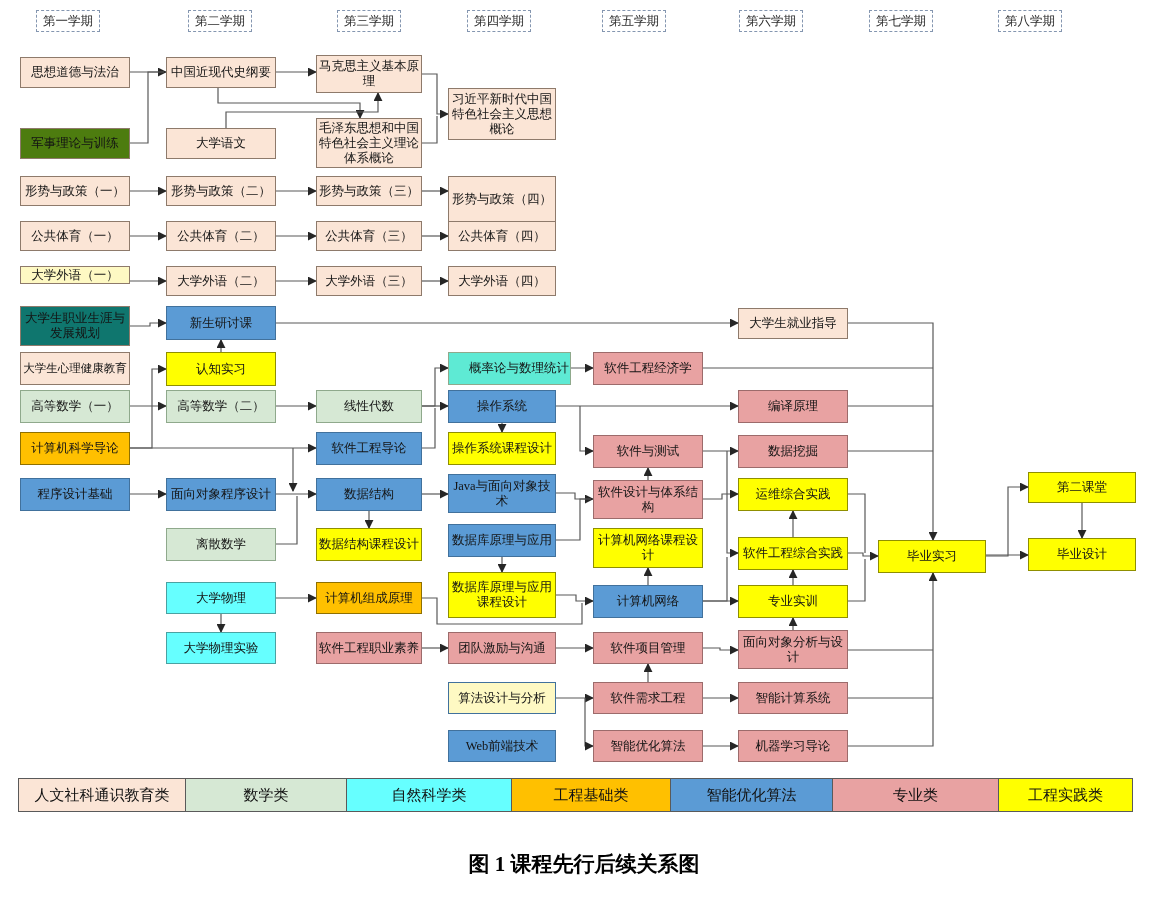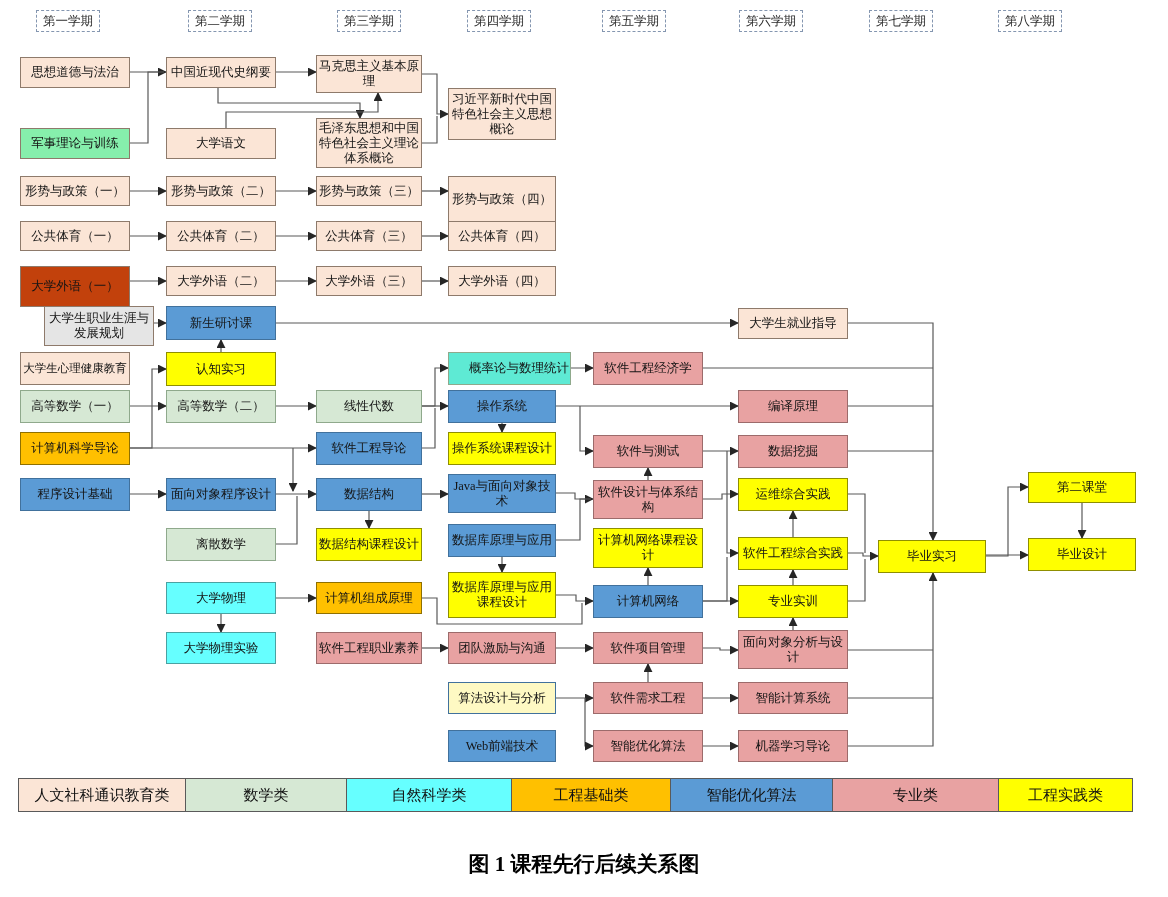--- a/index.html
+++ b/index.html
@@ -115,25 +115,25 @@
   <div id="caption">图 1 课程先行后续关系图</div>
 <div class="sem" style="left: 36px;">第一学期</div>
     <div class="sem" style="left: 188px;">第二学期</div>
     <div class="sem" style="left: 337px;">第三学期</div>
     <div class="sem" style="left: 467px;">第四学期</div>
     <div class="sem" style="left: 602px;">第五学期</div>
     <div class="sem" style="left: 739px;">第六学期</div>
     <div class="sem" style="left: 869px;">第七学期</div>
     <div class="sem" style="left: 998px;">第八学期</div>
     <div class="node" style="left: 20px; top: 57px; width: 110px; height: 31px; background: rgb(251, 229, 214); border-color: rgb(142, 122, 107);">思想道德与法治</div>
-    <div class="node" style="left: 20px; top: 128px; width: 110px; height: 31px; background: #86efac; border-color: rgb(142, 122, 107);">军事理论与训练</div>
+    <div class="node" style="left: 20px; top: 128px; width: 110px; height: 31px; background: #4d7c0f; border-color: rgb(142, 122, 107);">军事理论与训练</div>
     <div class="node" style="left: 20px; top: 176px; width: 110px; height: 30px; background: rgb(251, 229, 214); border-color: rgb(142, 122, 107);">形势与政策（一）</div>
     <div class="node" style="left: 20px; top: 221px; width: 110px; height: 30px; background: rgb(251, 229, 214); border-color: rgb(142, 122, 107);">公共体育（一）</div>
-    <div class="node" style="left: 20px; top: 266px; width: 110px; height: 41px; background: #c2410c; border-color: rgb(142, 122, 107);">大学外语（一）</div>
-    <div class="node" style="left: 20px; top: 306px; width: 110px; height: 40px; background: #e5e5e5; border-color: rgb(142, 122, 107); margin-left: 24px;">大学生职业生涯与发展规划</div>
+    <div class="node" style="left: 20px; top: 266px; width: 110px; height: 18px; background: #fef9c3; border-color: rgb(142, 122, 107);">大学外语（一）</div>
+    <div class="node" style="left: 20px; top: 306px; width: 110px; height: 40px; background: #0f766e; border-color: rgb(142, 122, 107);">大学生职业生涯与发展规划</div>
     <div class="node" style="left: 20px; top: 352px; width: 110px; height: 33px; background: rgb(251, 229, 214); border-color: rgb(142, 122, 107); font-size: 11.5px;">大学生心理健康教育</div>
     <div class="node" style="left: 20px; top: 390px; width: 110px; height: 33px; background: rgb(214, 232, 212); border-color: rgb(143, 169, 140);">高等数学（一）</div>
     <div class="node" style="left: 20px; top: 432px; width: 110px; height: 33px; background: rgb(255, 192, 0); border-color: rgb(143, 112, 0);">计算机科学导论</div>
     <div class="node" style="left: 20px; top: 478px; width: 110px; height: 33px; background: rgb(91, 155, 213); border-color: rgb(65, 113, 156);">程序设计基础</div>
     <div class="node" style="left: 166px; top: 57px; width: 110px; height: 31px; background: rgb(251, 229, 214); border-color: rgb(142, 122, 107);">中国近现代史纲要</div>
     <div class="node" style="left: 166px; top: 128px; width: 110px; height: 31px; background: rgb(251, 229, 214); border-color: rgb(142, 122, 107);">大学语文</div>
     <div class="node" style="left: 166px; top: 176px; width: 110px; height: 30px; background: rgb(251, 229, 214); border-color: rgb(142, 122, 107);">形势与政策（二）</div>
     <div class="node" style="left: 166px; top: 221px; width: 110px; height: 30px; background: rgb(251, 229, 214); border-color: rgb(142, 122, 107);">公共体育（二）</div>
     <div class="node" style="left: 166px; top: 266px; width: 110px; height: 30px; background: rgb(251, 229, 214); border-color: rgb(142, 122, 107);">大学外语（二）</div>
     <div class="node" style="left: 166px; top: 306px; width: 110px; height: 34px; background: rgb(91, 155, 213); border-color: rgb(65, 113, 156);">新生研讨课</div>

